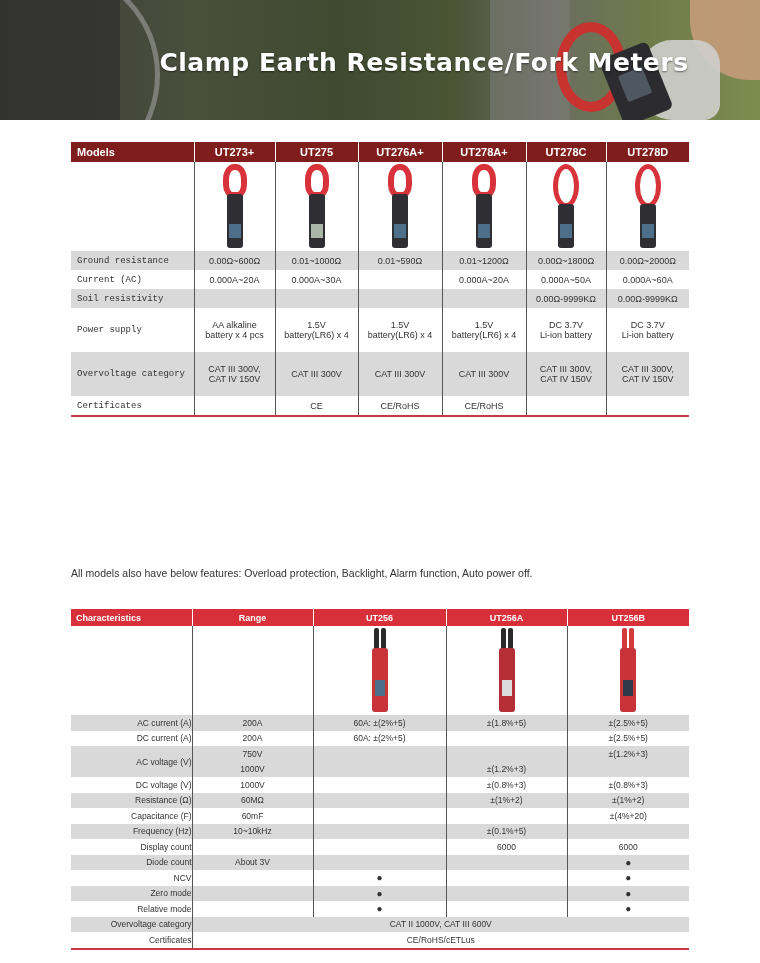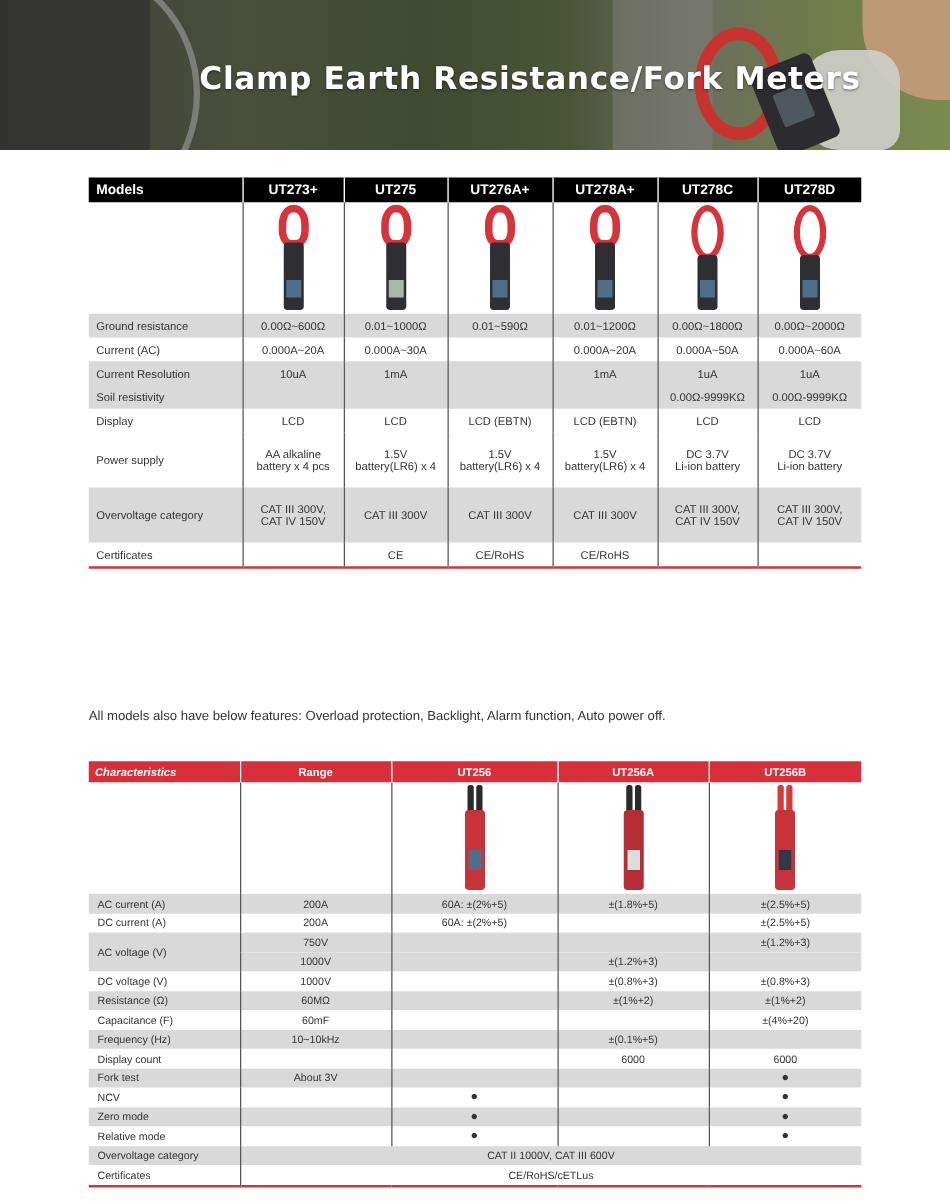--- a/index.html
+++ b/index.html
@@ -12,34 +12,34 @@
   .banner .clamp { position:absolute; left:556px; top:22px; width:50px; height:70px; border:10px solid #c8322f; border-radius:50%; }
   .banner .device { position:absolute; left:610px; top:48px; width:52px; height:72px; background:#2c2c30; border-radius:6px; transform:rotate(-22deg); }
   .banner .screen { position:absolute; left:12px; top:22px; width:26px; height:28px; background:#4f5760; border-radius:2px; }
   .banner .glove { position:absolute; left:640px; top:40px; width:80px; height:80px; background:#cfcfcc; border-radius:40% 30% 20% 40%; opacity:.9; }
   .banner .arm { position:absolute; left:690px; top:0px; width:70px; height:80px; background:#c99c7c; border-radius:0 0 0 60px; opacity:.85; }
   .banner h1 { position:absolute; left:0; top:48px; width:760px; text-align:center; margin:0; color:#fff; font-size:25px; font-weight:bold; letter-spacing:0.5px; font-family:"DejaVu Sans", sans-serif; text-shadow:0 1px 2px rgba(0,0,0,.5);padding-left:44px; }
 
   table { position:absolute; border-collapse:collapse; table-layout:fixed; }
   td, th { padding:0; text-align:center; vertical-align:middle; }
   .t1 { left:71px; top:142px; width:618px; font-size:9px; }
-  .t1 th { background:#000000; color:#fff; height:20px; font-size:11px; font-weight:bold; border-left:1px solid #fff; }
+  .t1 th { background:#7f1d1d; color:#fff; height:20px; font-size:11px; font-weight:bold; border-left:1px solid #fff; }
   .t1 th.first { text-align:left; padding-left:6px; border-left:none; }
   .t1 td { height:19px; border-left:1px solid #555; color:#333; }
-  .t1 td.lbl { text-align:left; padding-left:6px; border-left:none; }
+  .t1 td.lbl { text-align:left; padding-left:6px; border-left:none;font-family:Liberation Mono, monospace; }
   .t1 tr.g td { background:#d9d9d9; }
   .t1 tr.img td { height:89px; background:#fff; }
   .t1 tr.tall td { height:44px; }
   .t1 tr.last td { border-bottom:2px solid #c9393f; }
 
   .t2 { left:71px; top:609px; width:618px; font-size:8.5px; }
   .t2 th { background:#d7303a; color:#fff; height:17px; font-size:9px; font-weight:bold; border-left:1px solid #fff; }
-  .t2 th.first { text-align:left; padding-left:5px; border-left:none;font-style:italic; }
+  .t2 th.first { text-align:left; padding-left:5px; border-left:none; }
   .t2 td { height:15.5px; border-left:1px solid #555; color:#333; }
-  .t2 td.lbl { text-align:left; padding-left:7px; border-left:none; }
+  .t2 td.lbl { text-align:right; padding-left:18px; border-left:none; }
   .t2 tr.g td { background:#d9d9d9; }
   .t2 tr.img td { height:89px; background:#fff; }
   .t2 tr.last td { border-bottom:2px solid #c9393f; }
 
   .note { position:absolute; left:71px; top:567px; font-size:10.5px; color:#333; }
 
   .meter { display:inline-block; position:relative; width:30px; height:84px; }
   .meter .jaw { position:absolute; left:3px; top:0; width:24px; height:34px; border:6px solid #d8333b; border-radius:46% 46% 40% 40%; box-sizing:border-box; }
   .meter .body { position:absolute; left:7px; top:30px; width:16px; height:54px; background:#2e2e33; border-radius:3px; }
   .meter .lcd { position:absolute; left:2px; top:30px; width:12px; height:14px; background:#4d6f8a; }
@@ -124,45 +124,27 @@
   <tr>
     <td class="lbl">Current (AC)</td>
     <td>0.000A~20A</td>
         <td>0.000A~30A</td>
         <td></td>
         <td>0.000A~20A</td>
         <td>0.000A~50A</td>
         <td>0.000A~60A</td>
   </tr>
   <tr class="g">
-    <td class="lbl">Current Resolution</td>
-    <td>10uA</td>
-        <td>1mA</td>
-        <td></td>
-        <td>1mA</td>
-        <td>1uA</td>
-        <td>1uA</td>
-  </tr>
-  <tr class="g">
     <td class="lbl">Soil resistivity</td>
     <td></td>
         <td></td>
         <td></td>
         <td></td>
         <td>0.00Ω-9999KΩ</td>
         <td>0.00Ω-9999KΩ</td>
-  </tr>
-  <tr>
-    <td class="lbl">Display</td>
-    <td>LCD</td>
-        <td>LCD</td>
-        <td>LCD (EBTN)</td>
-        <td>LCD (EBTN)</td>
-        <td>LCD</td>
-        <td>LCD</td>
   </tr>
   <tr class="tall">
     <td class="lbl">Power supply</td>
     <td>
           <div>AA alkaline</div>
           <div>battery x 4 pcs</div>
         </td>
     <td>
           <div>1.5V</div>
           <div>battery(LR6) x 4</div>
@@ -307,21 +289,21 @@
         <td></td>
   </tr>
   <tr>
     <td class="lbl">Display count</td>
     <td></td>
     <td></td>
         <td>6000</td>
         <td>6000</td>
   </tr>
   <tr class="g">
-    <td class="lbl">Fork test</td>
+    <td class="lbl">Diode count</td>
     <td>About 3V</td>
     <td></td>
         <td></td>
         <td class="dot">●</td>
   </tr>
   <tr>
     <td class="lbl">NCV</td>
     <td></td>
     <td class="dot">●</td>
         <td></td>

